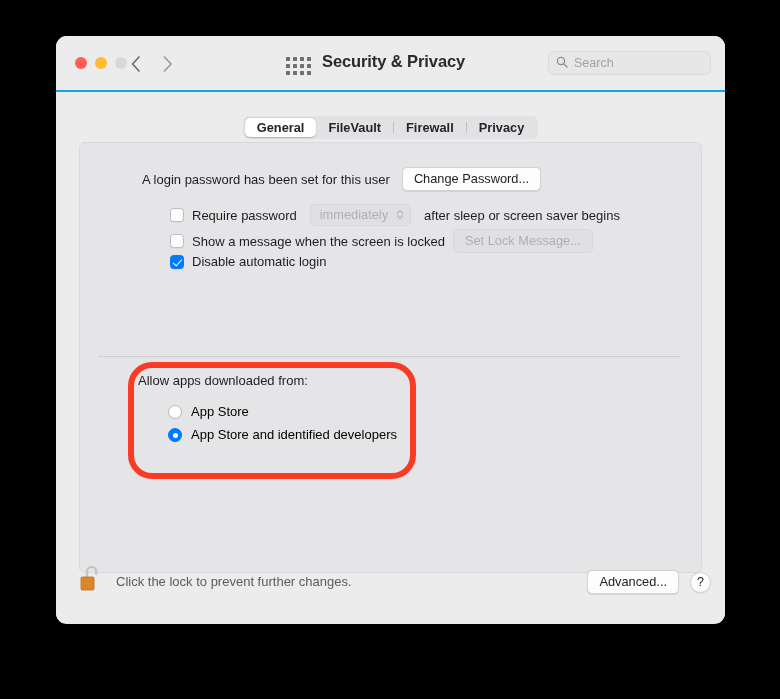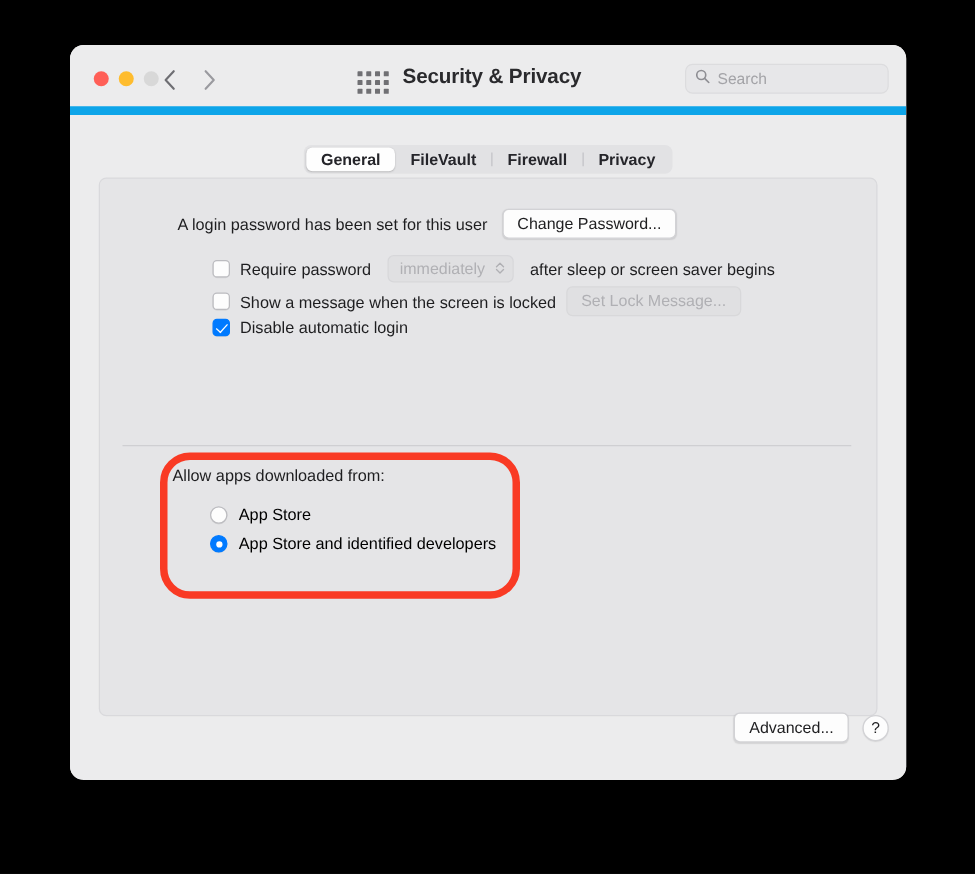--- a/index.html
+++ b/index.html
@@ -30,21 +30,21 @@
     border-radius: 11px;
     overflow: hidden;
     box-shadow: 0 14px 40px rgba(0,0,0,0.55);
   }
 
   
   .titlebar {
     position: relative;
     height: 56px;
     background: #ececed;
-    border-bottom: 7px solid #0ea5e9;
+    border-bottom: 2px solid #0ea5e9;
   }
 
   .traffic {
     position: absolute;
     left: 19px;
     top: 21px;
     display: flex;
     gap: 8px;
   }
   .light {
@@ -472,20 +472,37 @@
 
           <div class="radio-row">
             <div class="radio selected"></div>
             <span class="radio-label">App Store and identified developers</span>
           </div>
         </div>
       </div>
 
       <div class="footer">
 
+        <div class="lock-wrap">
+          <span>
+            <svg width="26" height="32" viewBox="0 0 26 32">
+              <path d="M8 14 L8 8.5 A4.6 4.6 0 0 1 17.2 8.5 L17.2 11" fill="none" stroke="#c3c3c6" stroke-width="2.4" stroke-linecap="round"></path>
+              <rect x="2" y="14" width="13" height="13" rx="1.2" fill="#e08a2e"></rect>
+              <rect x="2" y="14" width="13" height="13" rx="1.2" fill="none" stroke="#b76f22" stroke-width="0.8"></rect>
+              <g stroke="#c4791f" stroke-width="0.7" opacity="0.55">
+                <line x1="4.4" y1="14.6" x2="4.4" y2="26.6"></line>
+                <line x1="6.6" y1="14.6" x2="6.6" y2="26.6"></line>
+                <line x1="8.8" y1="14.6" x2="8.8" y2="26.6"></line>
+                <line x1="11" y1="14.6" x2="11" y2="26.6"></line>
+                <line x1="13" y1="14.6" x2="13" y2="26.6"></line>
+              </g>
+            </svg>
+          </span>
+          <span class="lock-text">Click the lock to prevent further changes.</span>
+        </div>
 
         <div class="footer-right">
           <button class="btn">Advanced...</button>
           <div class="helpbtn">?</div>
         </div>
       </div>
     </div>
   </div>
 
   <div class="annotation"></div>

